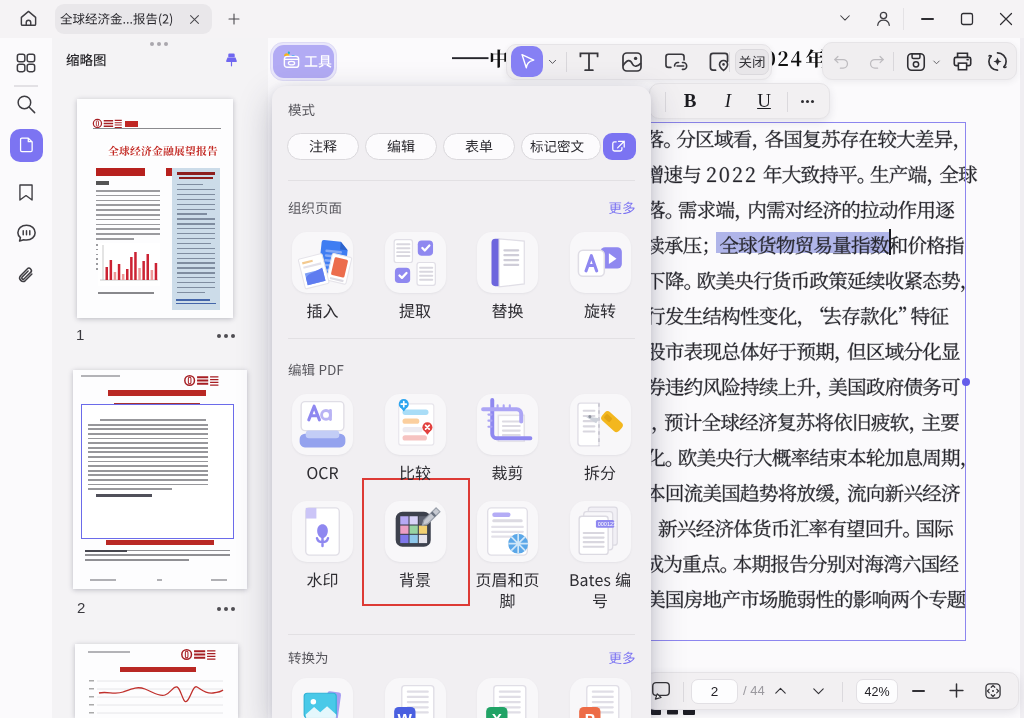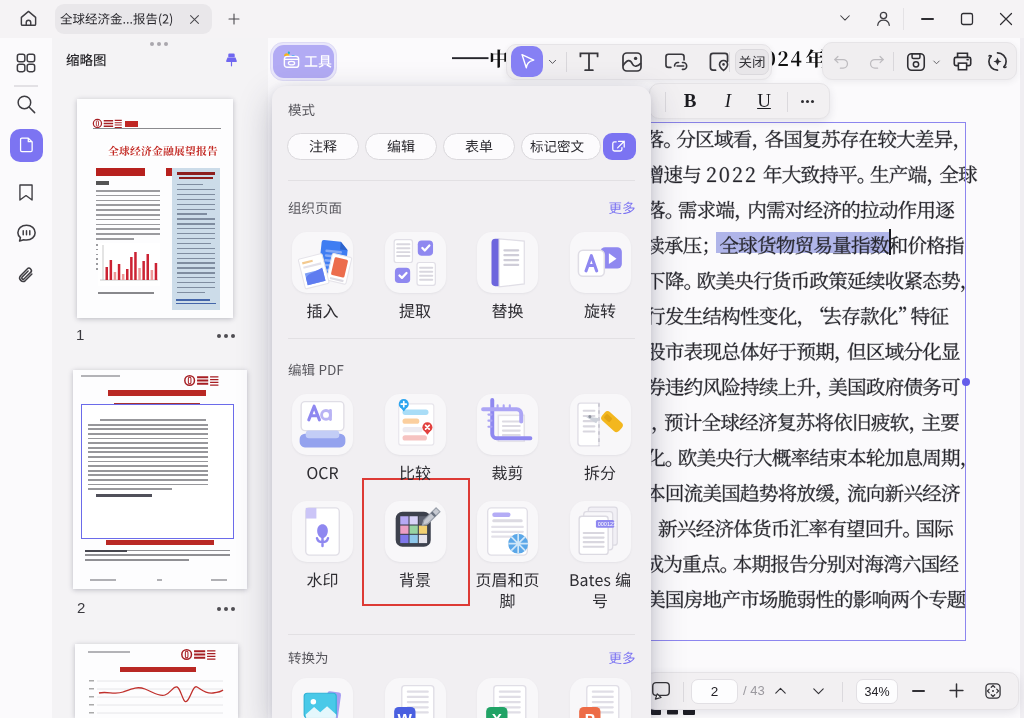--- a/index.html
+++ b/index.html
@@ -566,23 +566,23 @@
  <div class="abs" style="left:27px;top:6px;width:26px;height:24px;font:bold 19px 'Liberation Serif';color:#1b1b20;text-align:center">B</div>
  <div class="abs" style="left:67px;top:6px;width:22px;height:24px;font:italic 19px 'Liberation Serif';color:#1b1b20;text-align:center">I</div>
  <div class="abs" style="left:103px;top:6px;width:22px;height:24px;font:19px 'Liberation Serif';color:#1b1b20;text-align:center;text-decoration:underline">U</div>
  <div class="abs" style="left:137px;top:8px;width:1px;height:20px;background:#dbd9dd"></div>
  <div class="abs" style="left:151px;top:16px;width:3px;height:3px;border-radius:50%;background:#2e2d32;box-shadow:5px 0 0 #2e2d32,10px 0 0 #2e2d32"></div>
 </div>
 
 <div class="abs" style="left:645px;top:672px;width:374px;height:38px;border-radius:10px;background:#f2f0f2;border:1px solid #e5e3e6;box-shadow:0 3px 10px rgba(60,60,80,.12);z-index:10">
  <div class="abs" style="left:37px;top:9px;width:1px;height:20px;background:#dbd9dd"></div>
  <div class="abs" style="left:45px;top:6px;width:47px;height:25px;border-radius:7px;background:#fdfdfe;border:1px solid #e2e0e4;font:13.5px 'Liberation Sans';color:#232227;text-align:center;line-height:24px">2</div>
- <div class="abs" style="left:97px;top:6px;width:40px;height:25px;font:13px 'Liberation Sans';color:#9b999f;line-height:24px">/ 43</div>
+ <div class="abs" style="left:97px;top:6px;width:40px;height:25px;font:13px 'Liberation Sans';color:#9b999f;line-height:24px">/ 44</div>
  <div class="abs" style="left:196px;top:9px;width:1px;height:20px;background:#dbd9dd"></div>
- <div class="abs" style="left:210px;top:6px;width:42px;height:25px;border-radius:7px;background:#fdfdfe;border:1px solid #e2e0e4;font:12.5px 'Liberation Sans';color:#232227;text-align:center;line-height:24px">34%</div>
+ <div class="abs" style="left:210px;top:6px;width:42px;height:25px;border-radius:7px;background:#fdfdfe;border:1px solid #e2e0e4;font:12.5px 'Liberation Sans';color:#232227;text-align:center;line-height:24px">42%</div>
 </div>
 
 <div class="abs" style="left:270px;top:42px;width:67px;height:39px;border-radius:13px;background:#e9e7fb;border:1px solid #dddaf5;z-index:10"></div>
 <div class="abs" style="left:273px;top:45px;width:61px;height:33px;border-radius:11px;background:#b2abf4;z-index:10"></div>
 
 <div class="abs" style="left:0;top:0;width:1024px;height:38px;background:#f5f3f5;z-index:24"></div>
 <div class="abs" style="left:55px;top:4px;width:157px;height:30px;border-radius:9px;background:#e9e7ea;z-index:24"></div>
 
 <div class="abs" style="left:0;top:38px;width:52px;height:680px;background:#fbfafc;z-index:20"></div>
 <div class="abs" style="left:52px;top:38px;width:216px;height:680px;background:#f4f3f5;z-index:20"></div>

